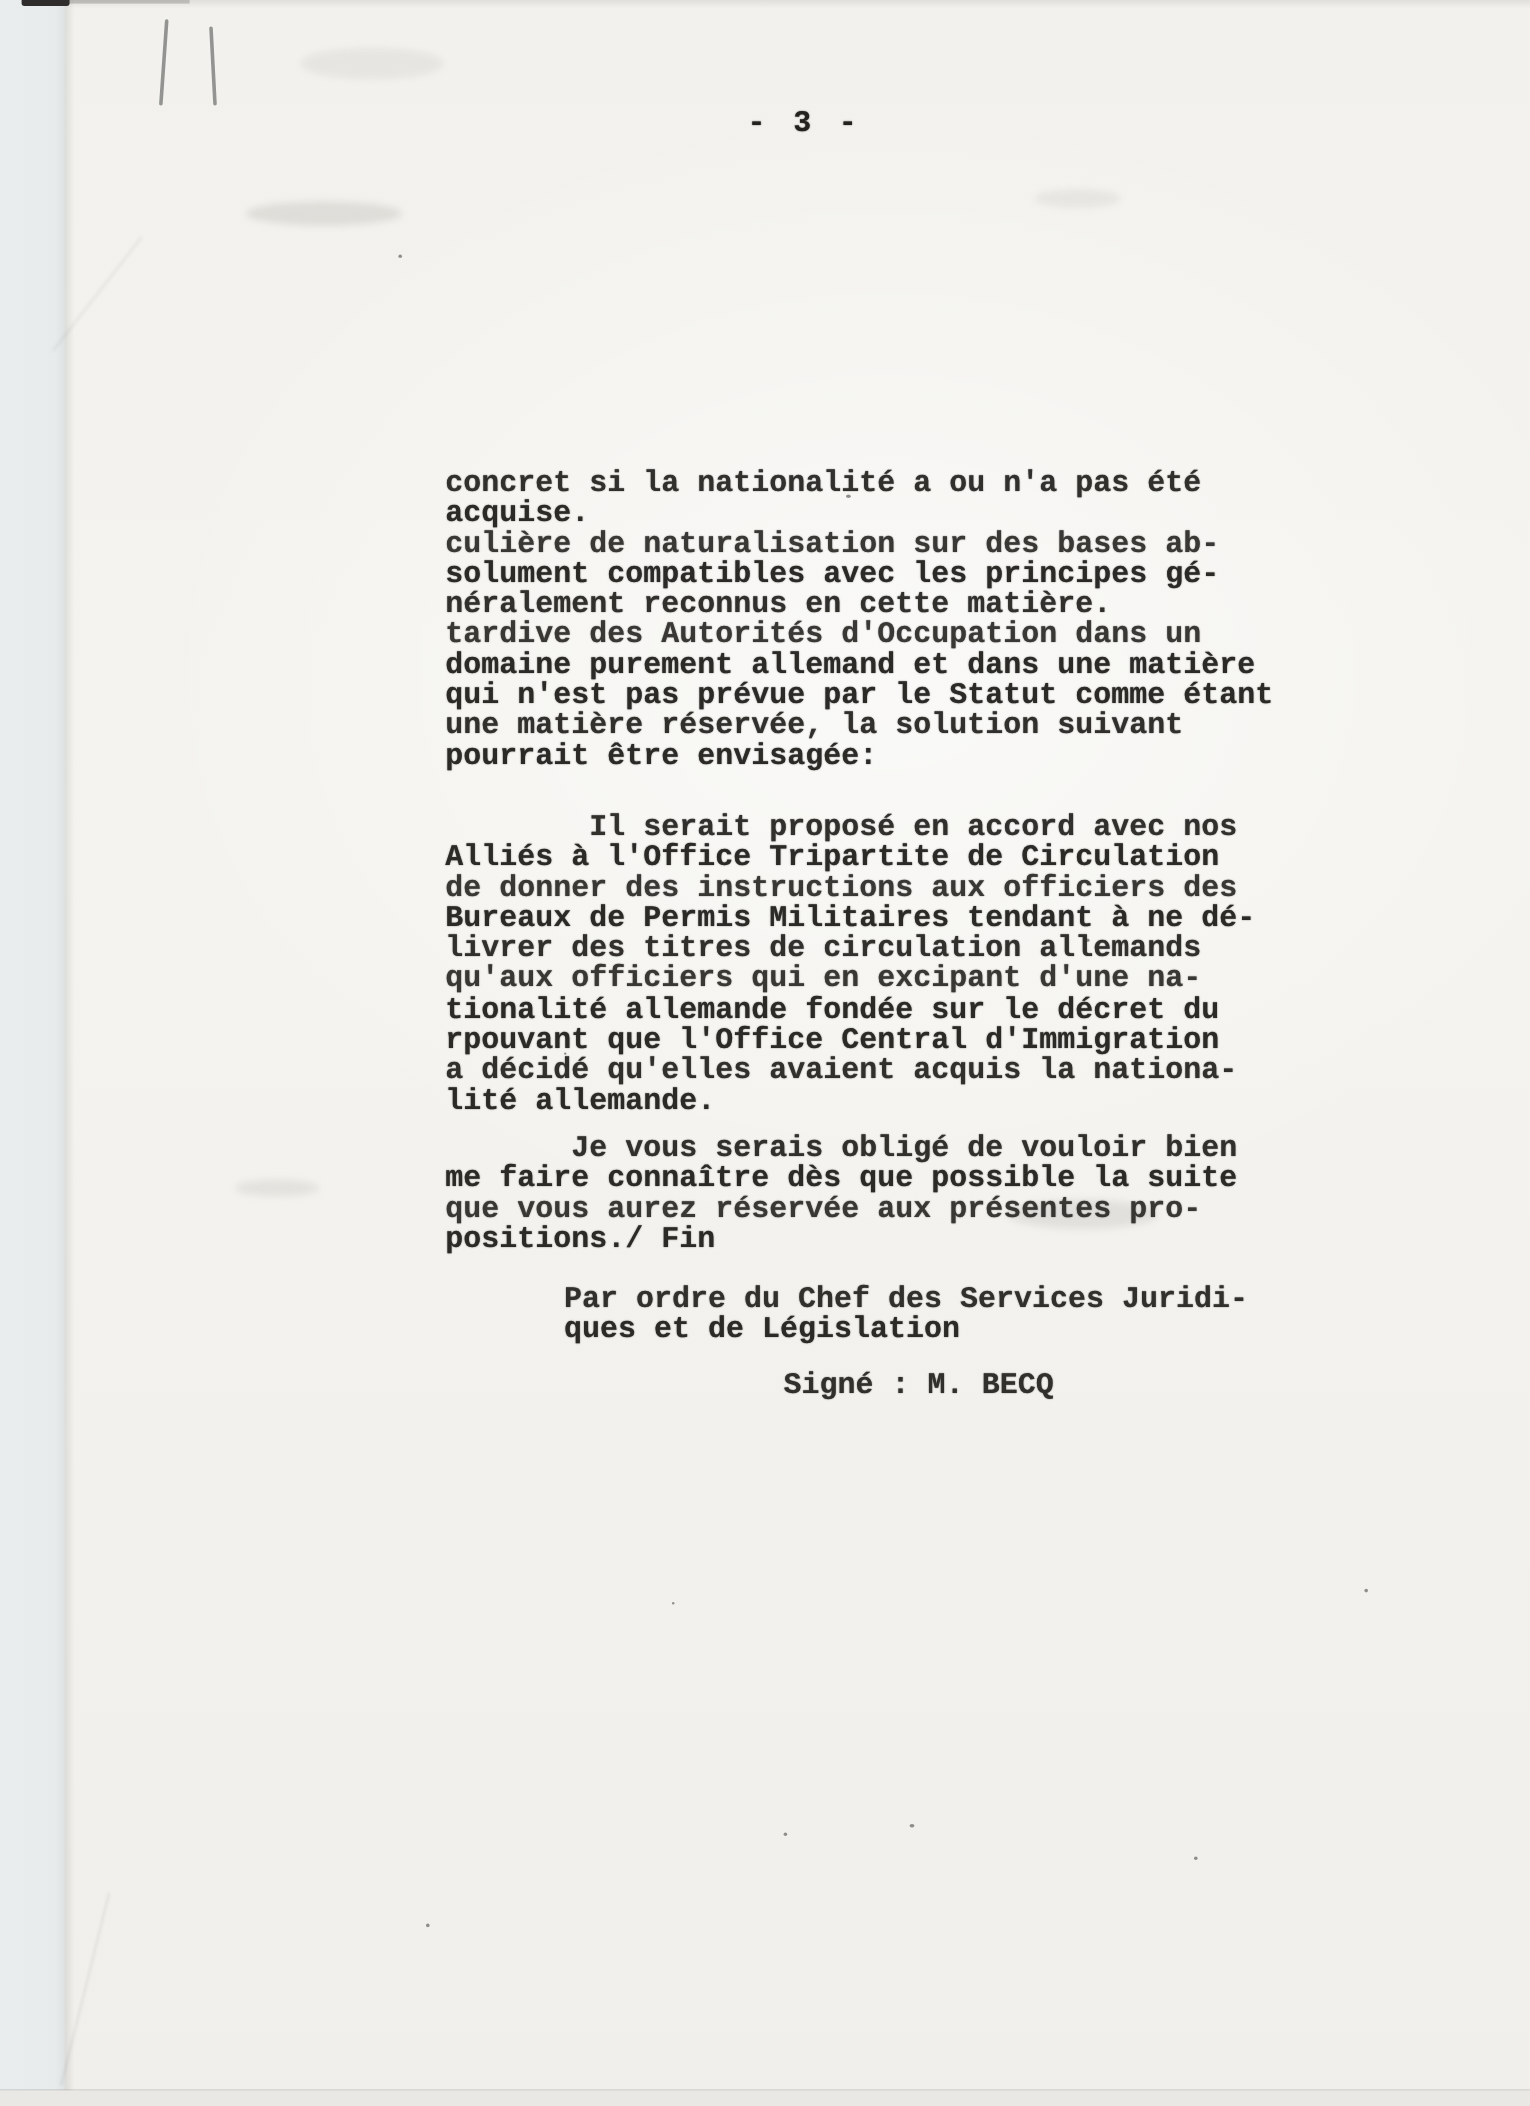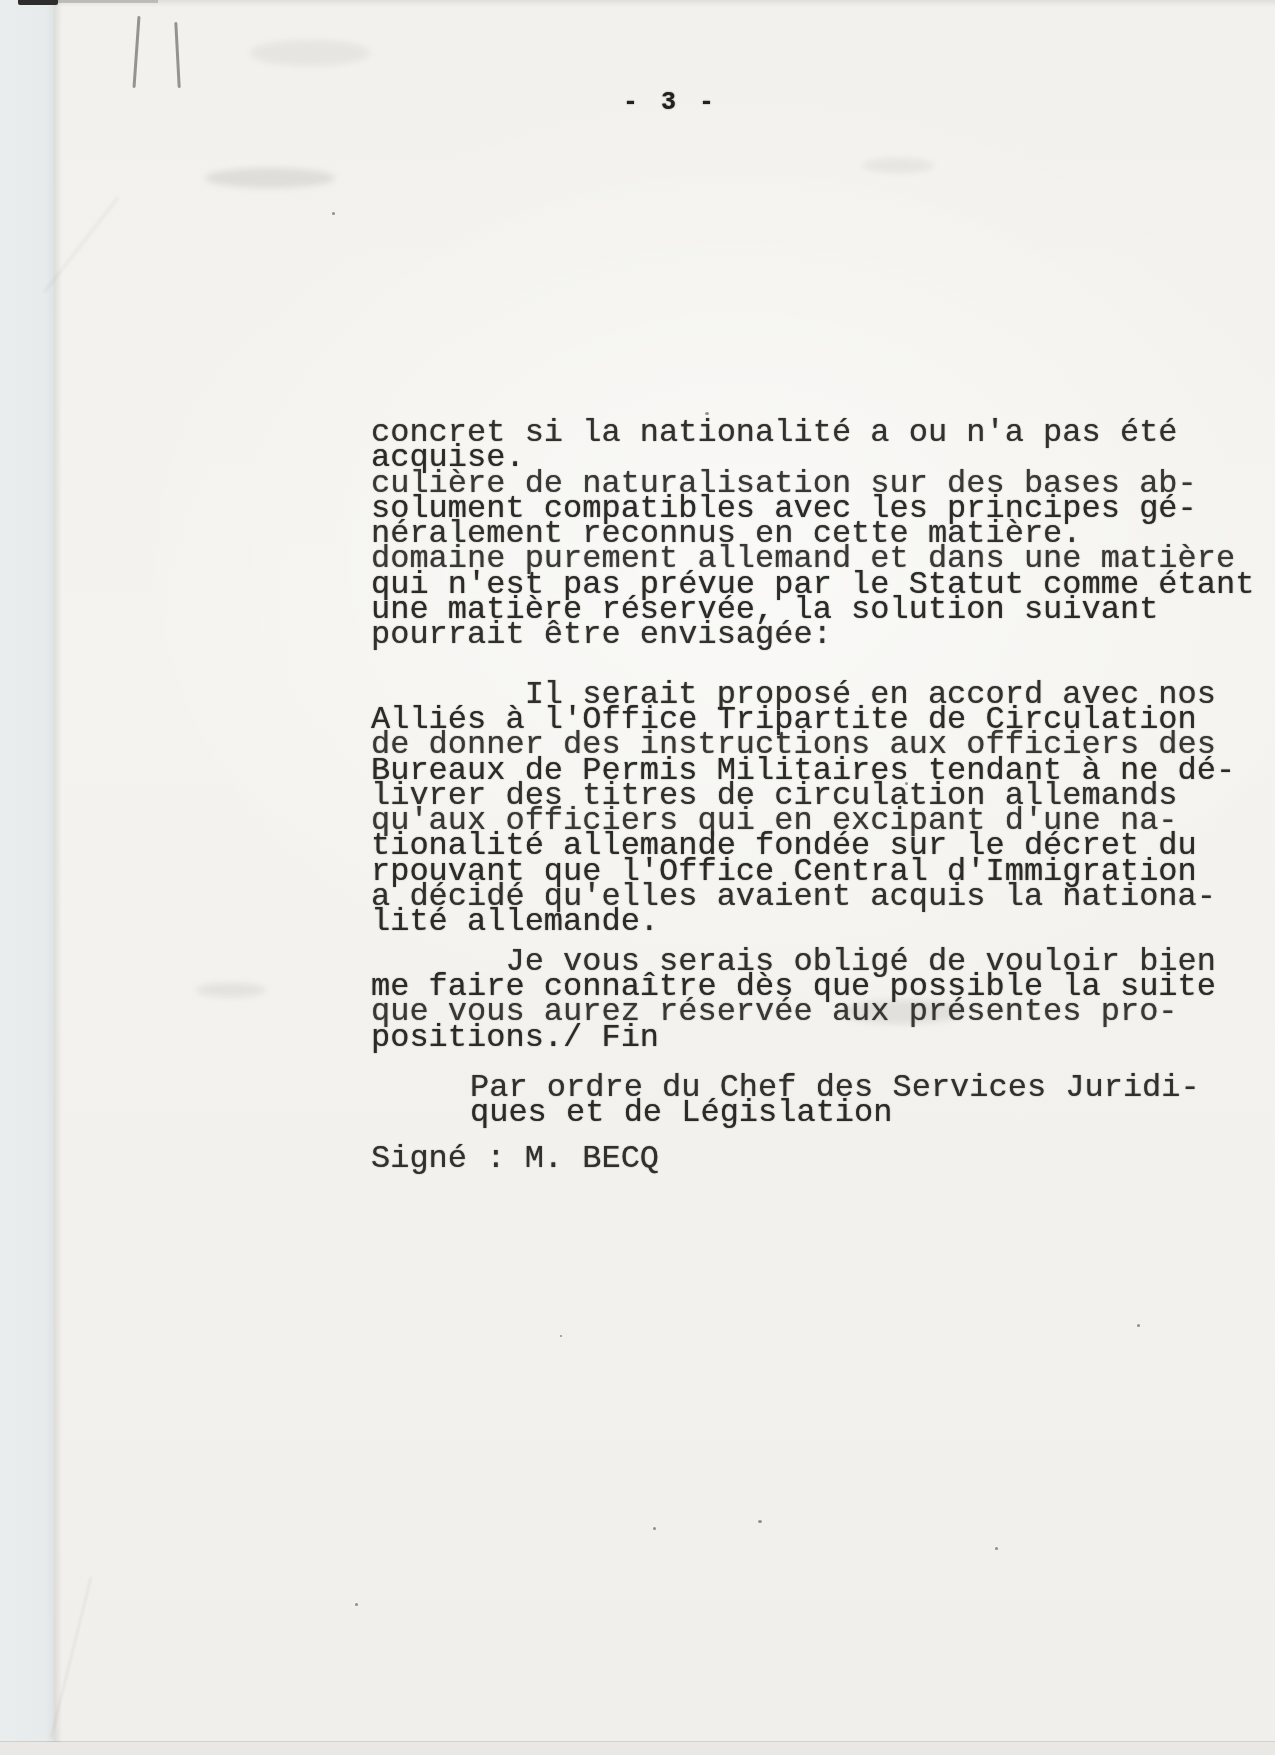--- a/index.html
+++ b/index.html
@@ -64,29 +64,29 @@
   .sp9{left:470px;top:877px;width:2px;height:2px;}
   .sp10{left:560px;top:1335px;width:2px;height:2px;}
   
   .page-number{
     position:absolute;left:623px;top:88px;
     font-size:25px;font-weight:700;letter-spacing:4px;
     color:#23221f;text-shadow:0 0 1.3px rgba(35,34,31,0.8);
     white-space:pre;
   }
   .body-text{
-    position:absolute;left:371px;top:420px;width:700px;
-    font-size:32px;line-height:25.3px;font-weight:400;
+    position:absolute;left:371px;top:390px;width:700px;
+    font-size:25px;line-height:25.3px;font-weight:700;
     color:#2b2a27;text-shadow:0 0 1.2px rgba(43,42,39,0.75);
   }
   .para{margin:0;padding:0;}
   .para.p2{margin-top:34px;}
   .para.p3{margin-top:14px;}
   .para.closing{margin-top:25px;margin-left:99px;}
-  .signature{margin-top:21px;}
+  .signature{margin-top:21px;margin-left:282px;}
   .line{white-space:pre;}
   
   .para .line:nth-child(3n){opacity:0.93;}
   .para .line:nth-child(4n+1){opacity:0.97;}
 </style>
 </head>
 <body>
 
 <div class="scan">
 
@@ -121,20 +121,21 @@
   <div class="page-number">- 3 -</div>
 
   <div class="body-text">
 
     <div class="para p1">
       <div class="line">concret si la nationalité a ou n'a pas été</div>
       <div class="line">acquise.</div>
       <div class="line">culière de naturalisation sur des bases ab-</div>
       <div class="line">solument compatibles avec les principes gé-</div>
       <div class="line">néralement reconnus en cette matière.</div>
+      <div class="line">tardive des Autorités d'Occupation dans un</div>
       <div class="line">domaine purement allemand et dans une matière</div>
       <div class="line">qui n'est pas prévue par le Statut comme étant</div>
       <div class="line">une matière réservée, la solution suivant</div>
       <div class="line">pourrait être envisagée:</div>
     </div>
 
     <div class="para p2">
       <div class="line">        Il serait proposé en accord avec nos</div>
       <div class="line">Alliés à l'Office Tripartite de Circulation</div>
       <div class="line">de donner des instructions aux officiers des</div>

